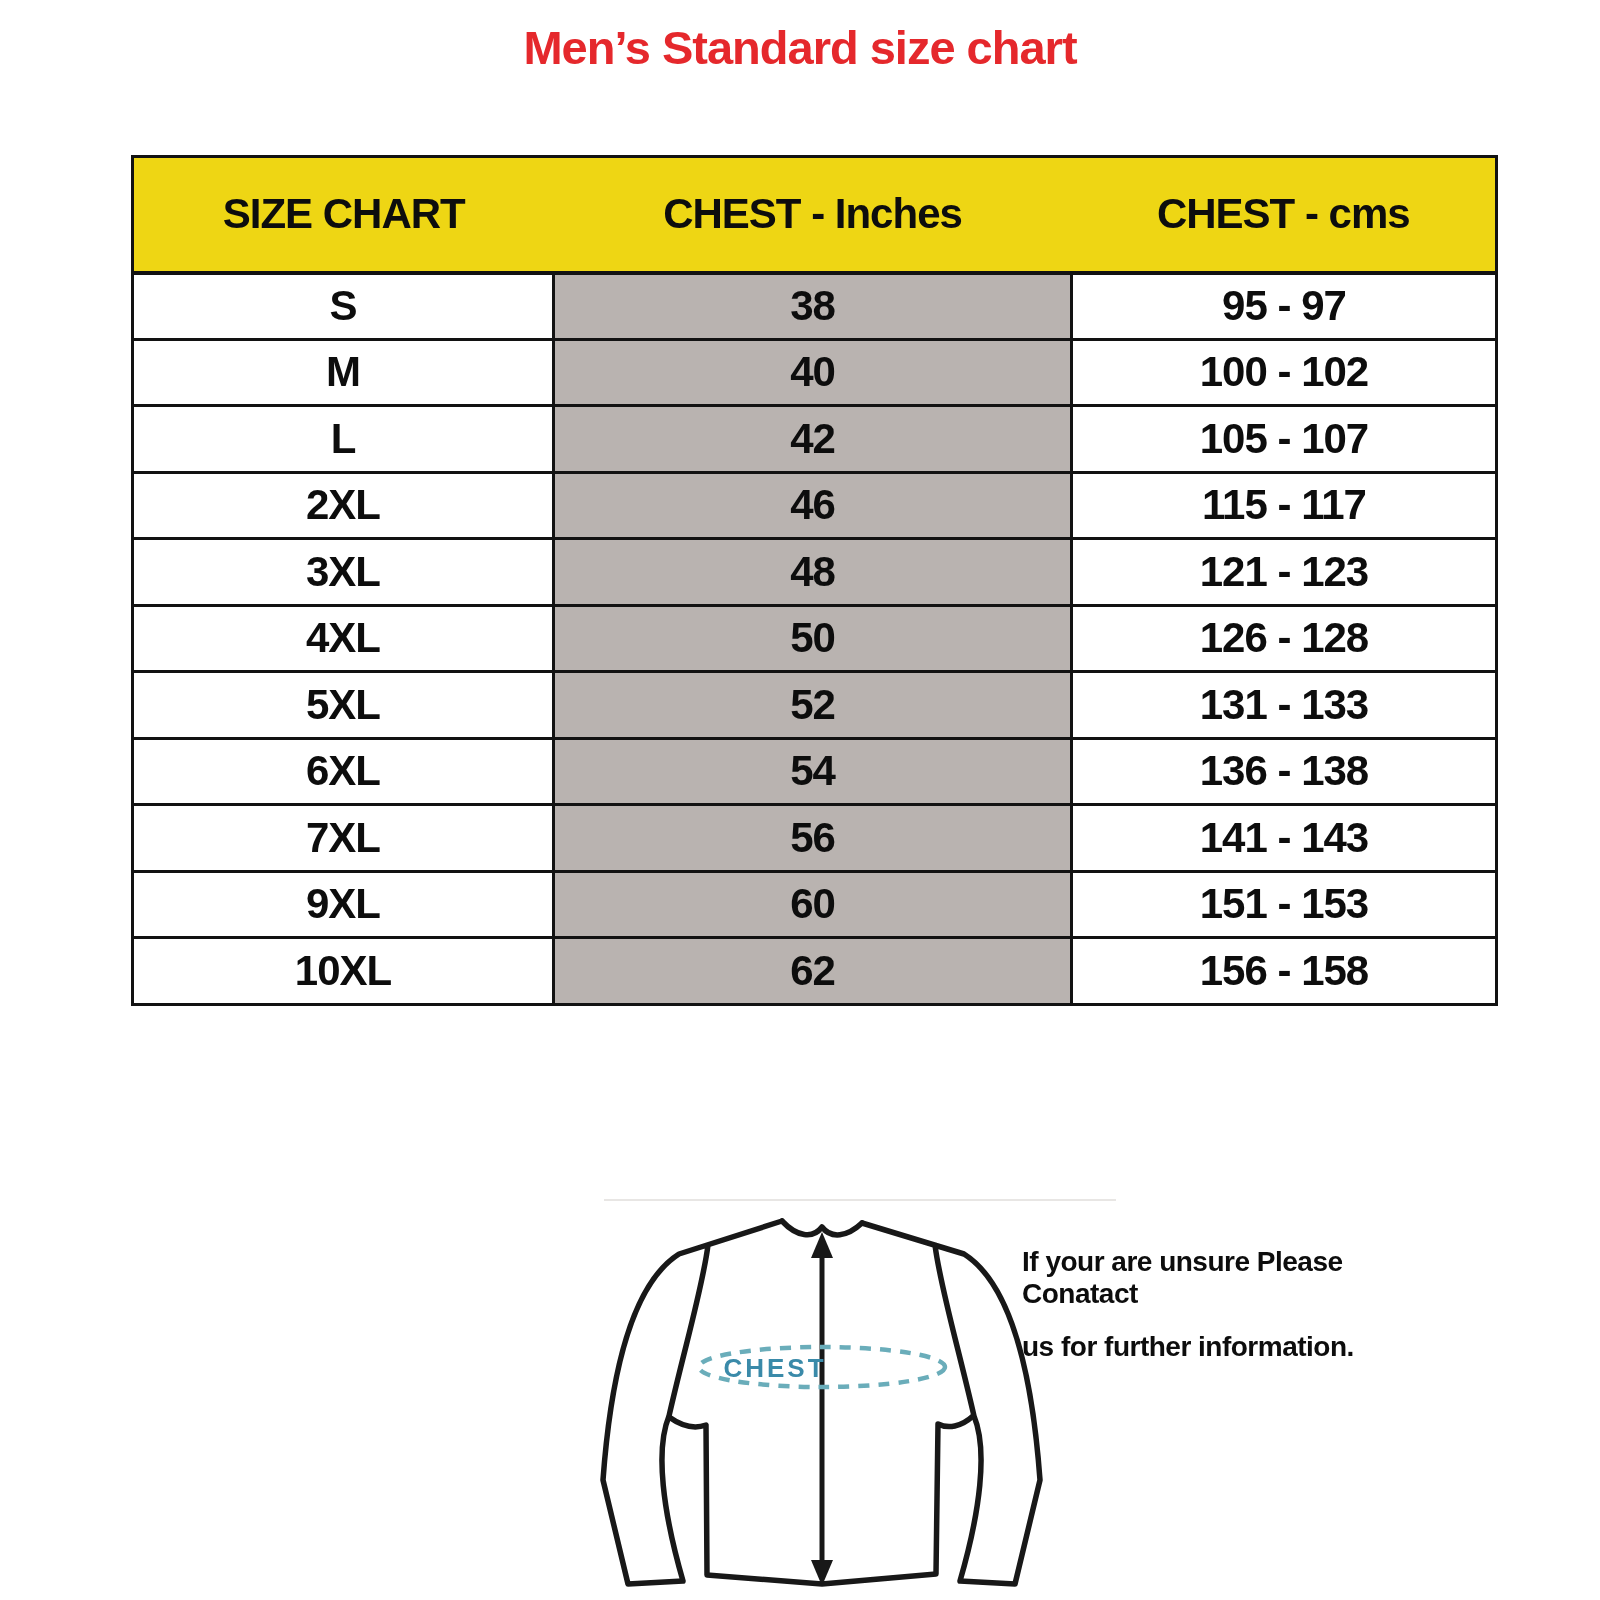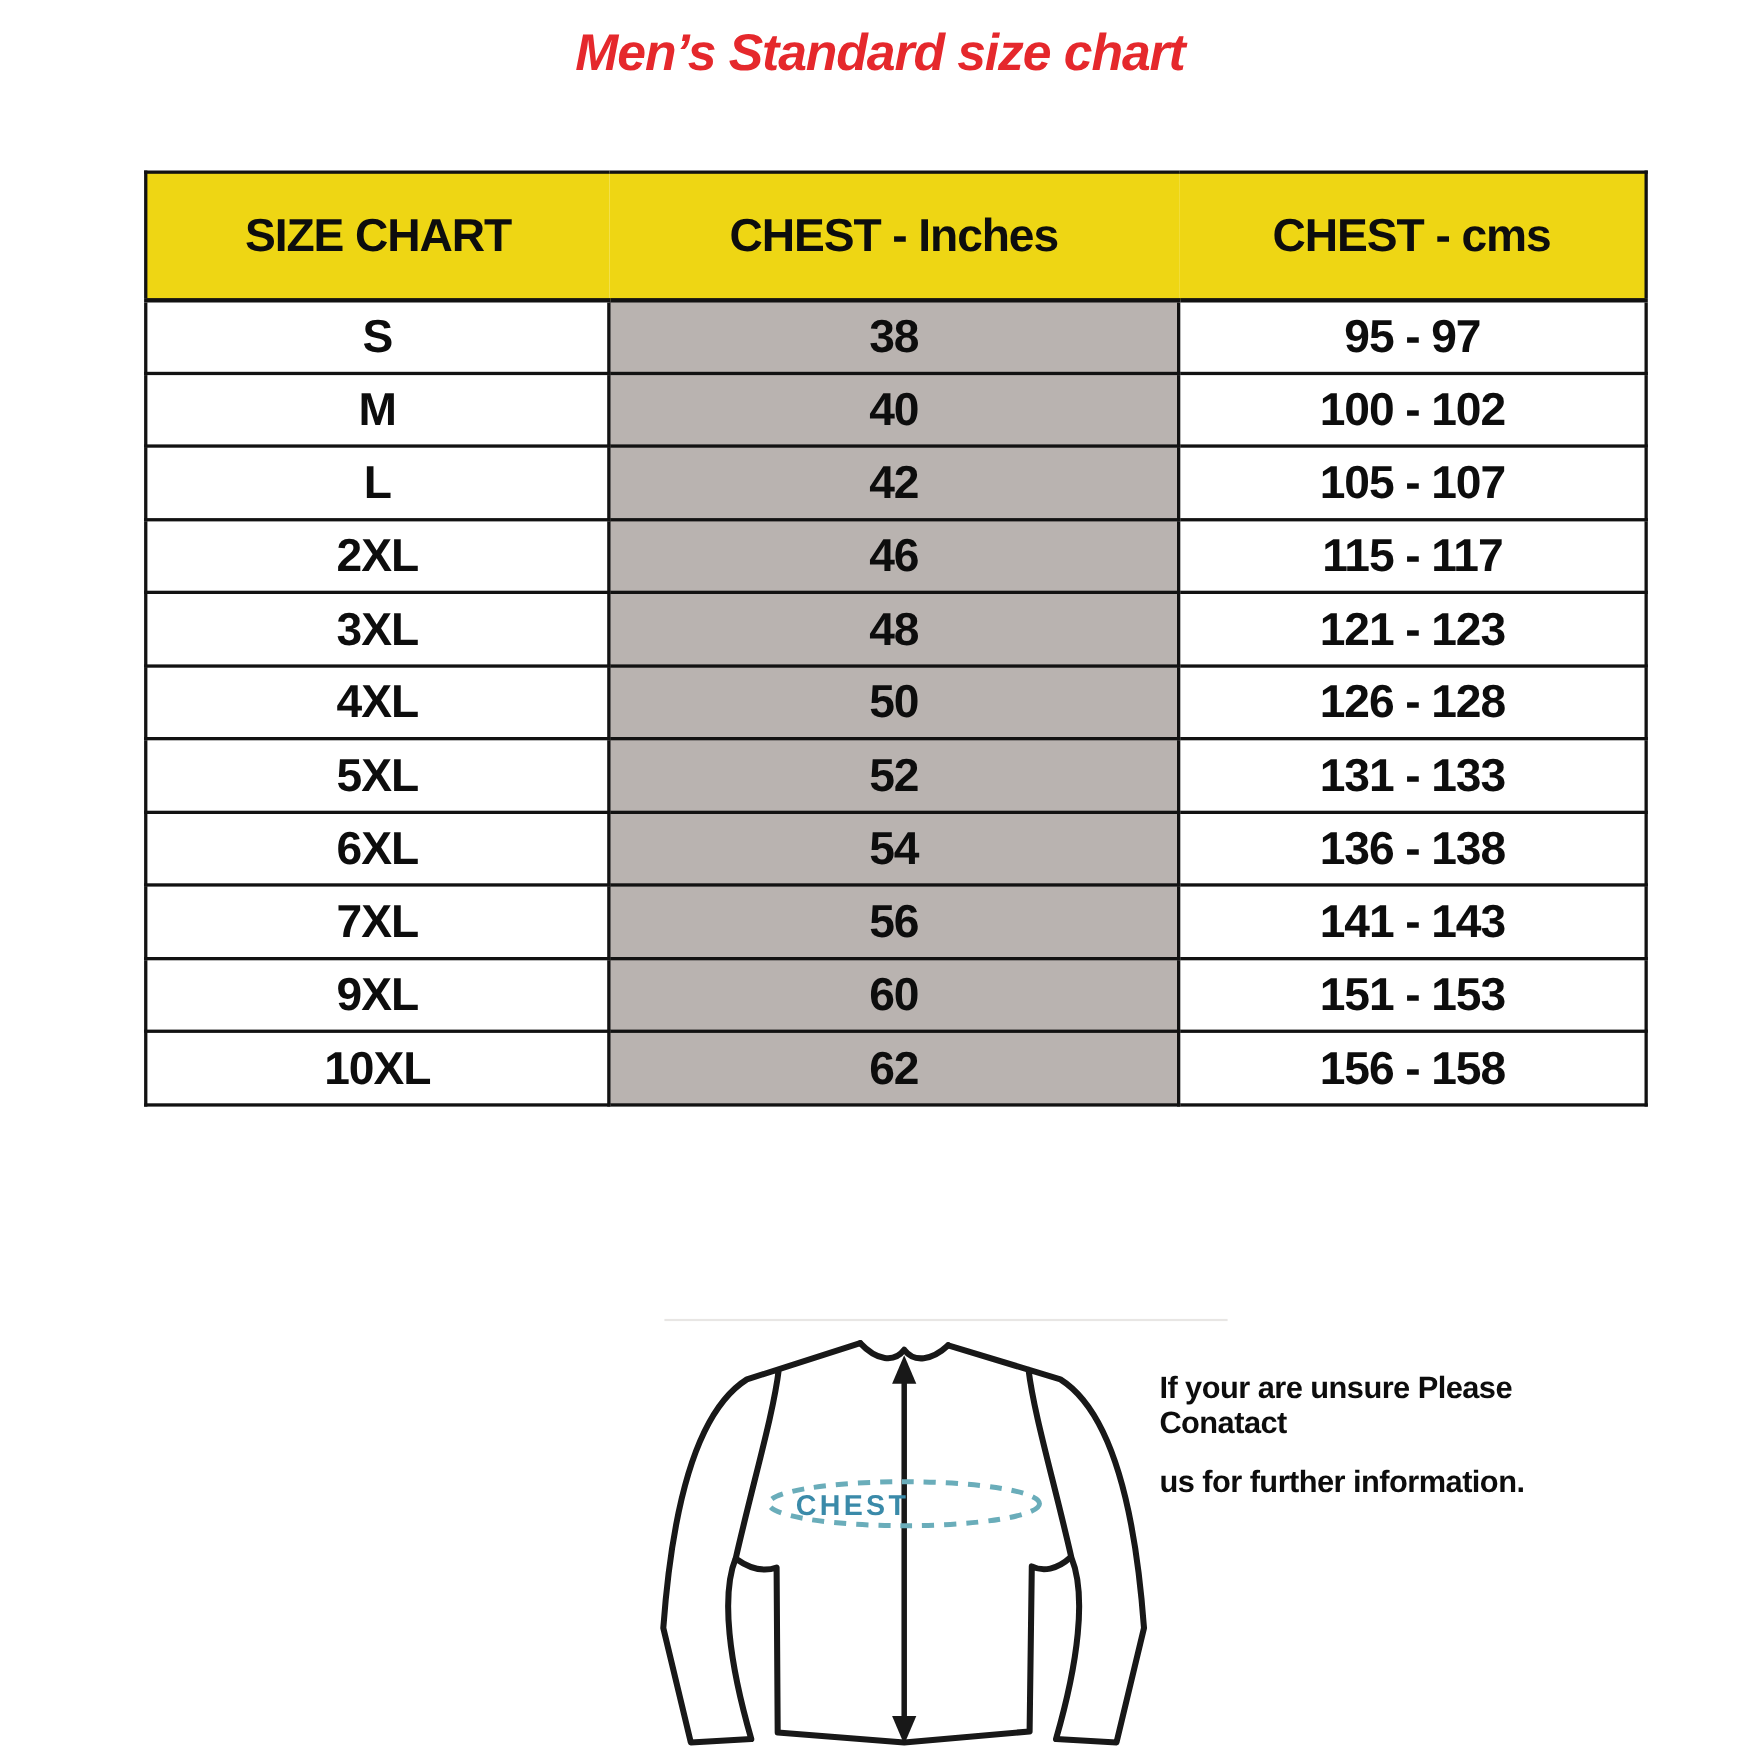--- a/index.html
+++ b/index.html
@@ -12,21 +12,20 @@
   }
   *{margin:0;padding:0;box-sizing:border-box;}
   html,body{width:1600px;height:1600px;background:#ffffff;overflow:hidden;}
   body{font-family:"Liberation Sans","DejaVu Sans",sans-serif;color:#111;}
   .page{position:relative;width:1600px;height:1600px;background:#fff;}
 
   .title{
     position:absolute;top:20px;left:0;width:100%;
     text-align:center;font-size:47px;font-weight:bold;color:var(--title_red);
     letter-spacing:-1px;
-    font-style:italic;
   }
   .subtitle{
     position:absolute;top:84px;left:0;width:100%;
     text-align:center;font-size:33px;font-weight:bold;color:#0d0d0d;
     letter-spacing:-1px;
   }
 
   table.size-table{
     position:absolute;left:131px;top:155px;width:1364px;
     border-collapse:collapse;table-layout:fixed;
@@ -60,21 +59,21 @@
   .chest-ellipse{fill:none;stroke:var(--teal_dash);stroke-width:4.5;stroke-dasharray:11 9;}
   .chest-label{
     fill:var(--teal_text);font-family:"Liberation Sans","DejaVu Sans",sans-serif;
     font-size:26px;font-weight:bold;letter-spacing:3px;
   }
 
   .note{
     position:absolute;left:1022px;top:1246px;width:420px;
     font-size:28px;font-weight:bold;color:#0d0d0d;letter-spacing:-0.5px;
   }
-  .note .line{margin-bottom:21px;margin-left:32px;}
+  .note .line{margin-bottom:21px;}
 </style>
 </head>
 <body>
 
 <div class="page">
 
   <div class="title">Men’s Standard size chart</div>
 
   <table class="size-table">
     <colgroup>

